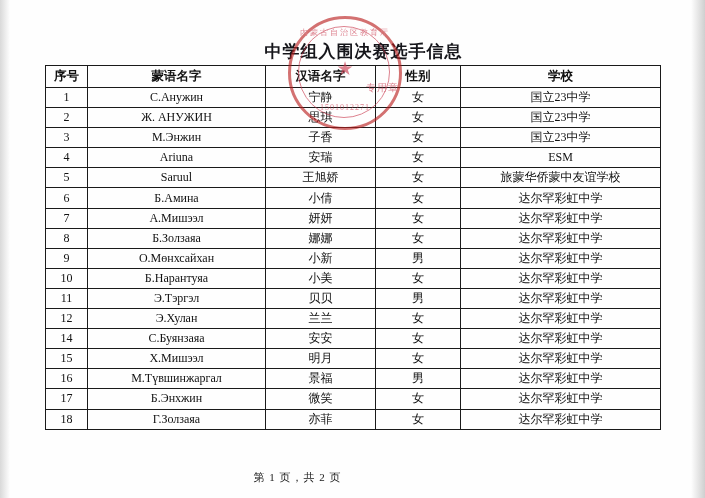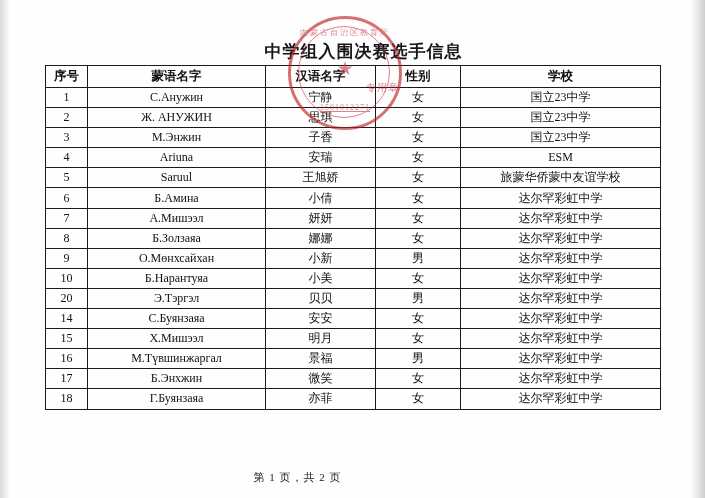--- a/index.html
+++ b/index.html
@@ -99,21 +99,20 @@
     font-size: 10px;
     letter-spacing: 1px;
   }
   .stamp .stamp-bottom {
     position: absolute;
     left: 0; top: 84px;
     width: 108px;
     text-align: center;
     font-size: 8px;
     letter-spacing: 1px;
-    text-decoration: underline;
   }
 
   table.roster {
     position: absolute;
     left: 45px;
     top: 65px;
     width: 615px;
     border-collapse: collapse;
     table-layout: fixed;
     padding-left: 14px;
@@ -257,24 +256,31 @@
         <td>达尔罕彩虹中学</td>
       </tr>
       <tr>
         <td>10</td>
         <td class="cell-name-latin">Б.Нарантуяа</td>
         <td>小美</td>
         <td>女</td>
         <td>达尔罕彩虹中学</td>
       </tr>
       <tr>
-        <td>20</td>
+        <td>11</td>
         <td class="cell-name-latin">Э.Тэргэл</td>
         <td>贝贝</td>
         <td>男</td>
+        <td>达尔罕彩虹中学</td>
+      </tr>
+      <tr>
+        <td>12</td>
+        <td class="cell-name-latin">Э.Хулан</td>
+        <td>兰兰</td>
+        <td>女</td>
         <td>达尔罕彩虹中学</td>
       </tr>
       <tr>
         <td>14</td>
         <td class="cell-name-latin">С.Буянзаяа</td>
         <td>安安</td>
         <td>女</td>
         <td>达尔罕彩虹中学</td>
       </tr>
       <tr>
@@ -293,21 +299,21 @@
       </tr>
       <tr>
         <td>17</td>
         <td class="cell-name-latin">Б.Энхжин</td>
         <td>微笑</td>
         <td>女</td>
         <td>达尔罕彩虹中学</td>
       </tr>
       <tr>
         <td>18</td>
-        <td class="cell-name-latin">Г.Буянзаяа</td>
+        <td class="cell-name-latin">Г.Золзаяа</td>
         <td>亦菲</td>
         <td>女</td>
         <td>达尔罕彩虹中学</td>
       </tr>
     </tbody>
   </table>
 
   <div class="footer">第 1 页，共 2 页</div>
 
 </div>

